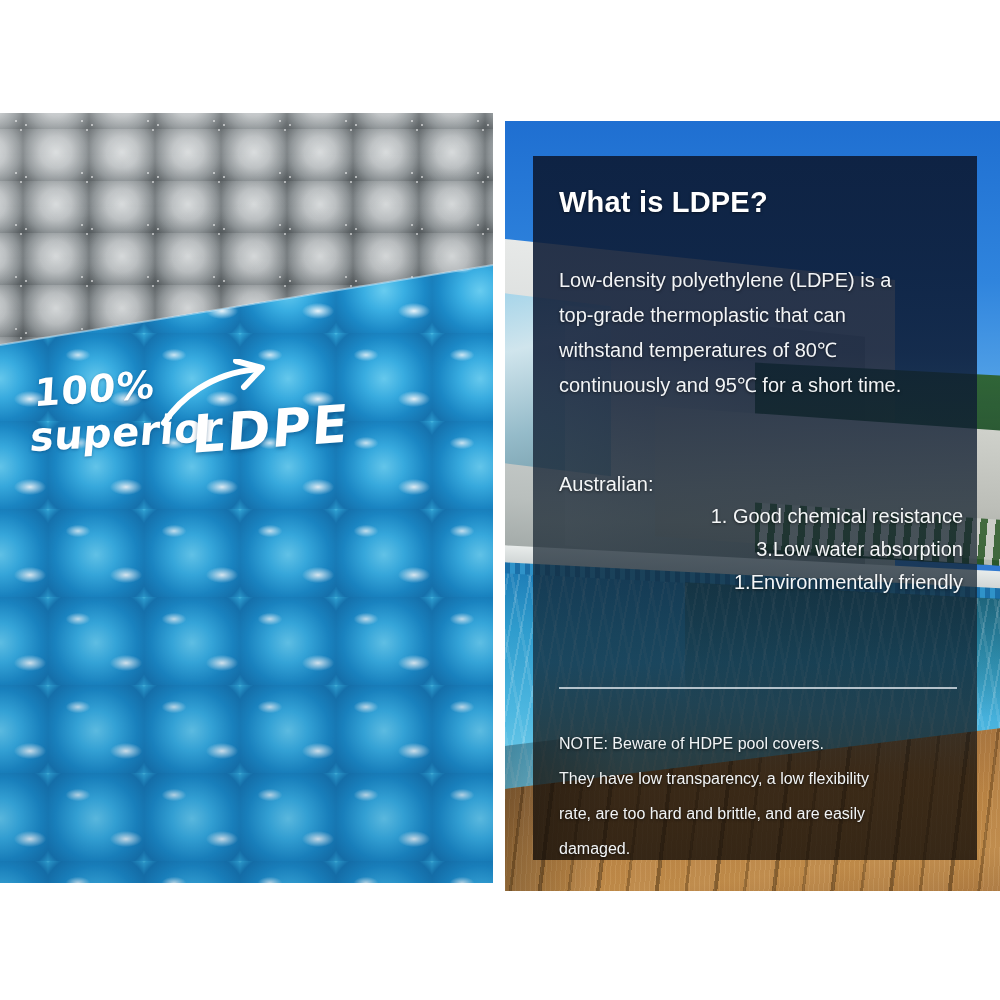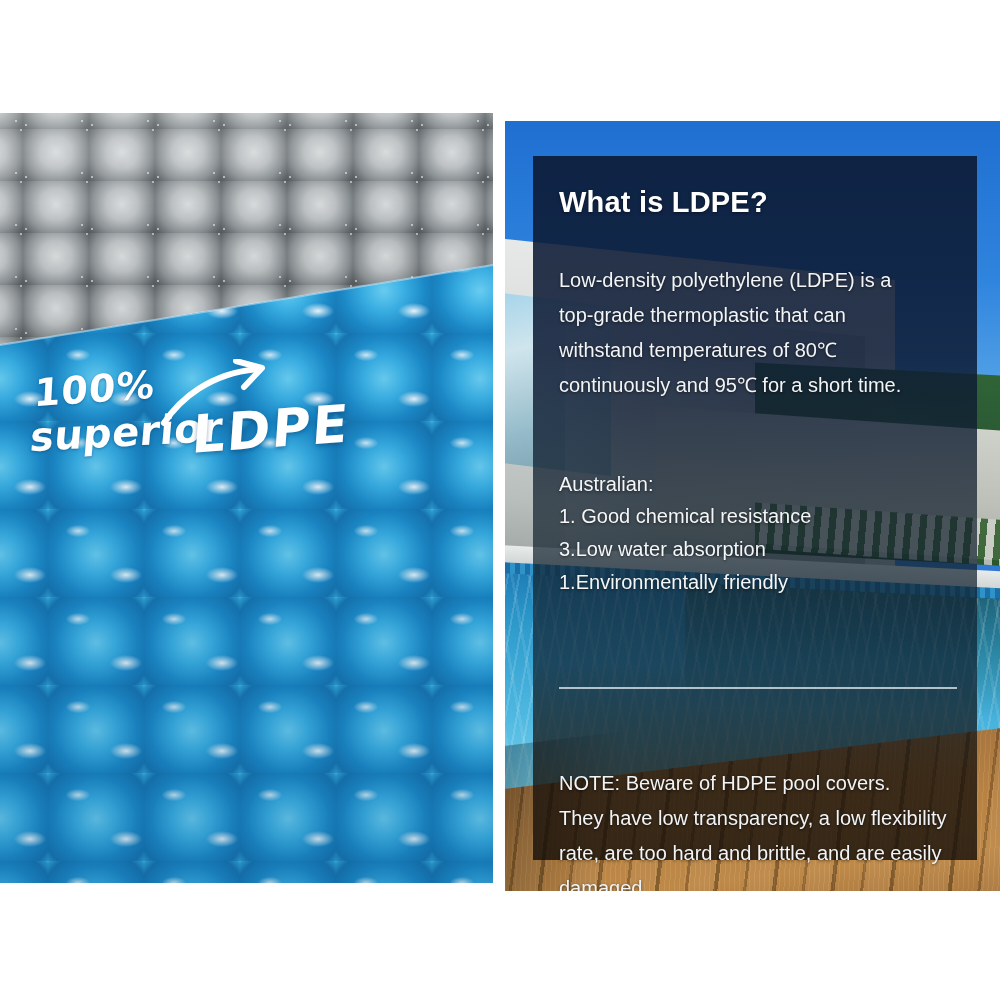--- a/index.html
+++ b/index.html
@@ -227,30 +227,29 @@
     position:absolute;left:26px;top:312px;
     color:#f4f6f7;font-size:20px;line-height:33px;
     text-shadow:0 1px 3px rgba(0,0,0,.55);
   }
   .props-list{
     position:absolute;left:26px;top:344px;width:404px;
     margin:0;padding:0;list-style:none;
     color:#f4f6f7;font-size:20px;line-height:33px;
     text-shadow:0 1px 3px rgba(0,0,0,.55);
   }
-  .props-list li{white-space:nowrap;}
+  .props-list li{white-space:nowrap;text-align:right;}
   .divider{
     position:absolute;left:26px;top:531px;width:398px;height:2px;
     background:rgba(222,230,236,.78);
   }
   .note{
     position:absolute;left:26px;top:570px;width:408px;
-    color:#f1f4f6;font-size:20px;line-height:35px;
+    color:#f1f4f6;font-size:16px;line-height:35px;
     text-shadow:0 1px 3px rgba(0,0,0,.6);
-    margin-top:40px;
   }
   .note div{white-space:nowrap;}
 </style>
 </head>
 <body>
 
 <div class="canvas">
 
   <div class="left-panel">
 

